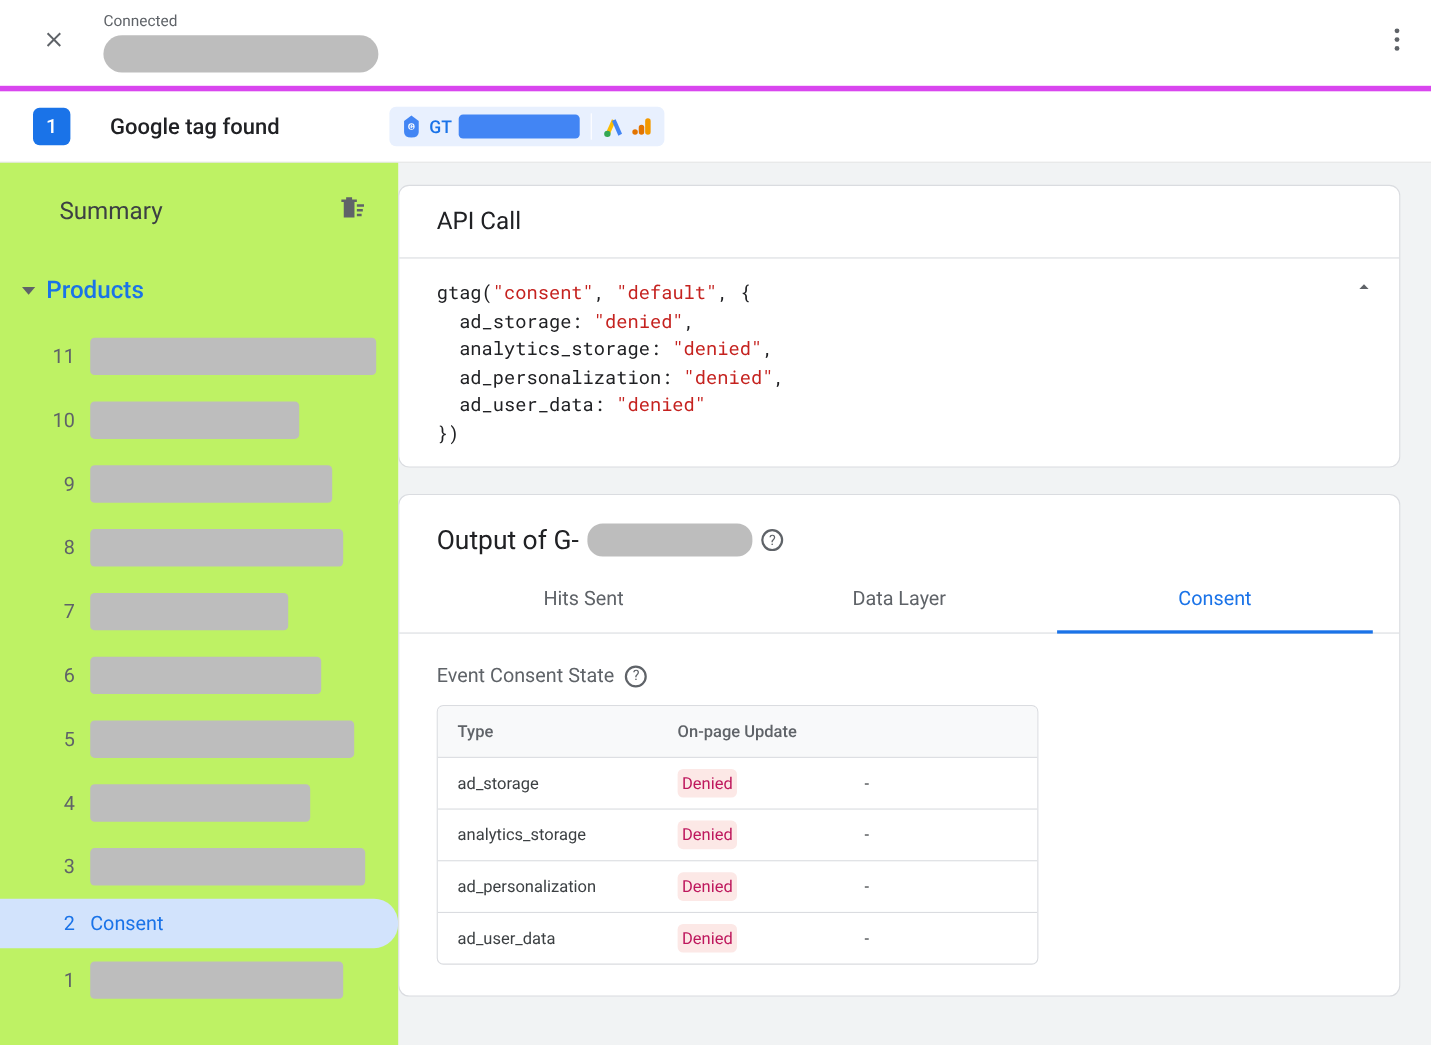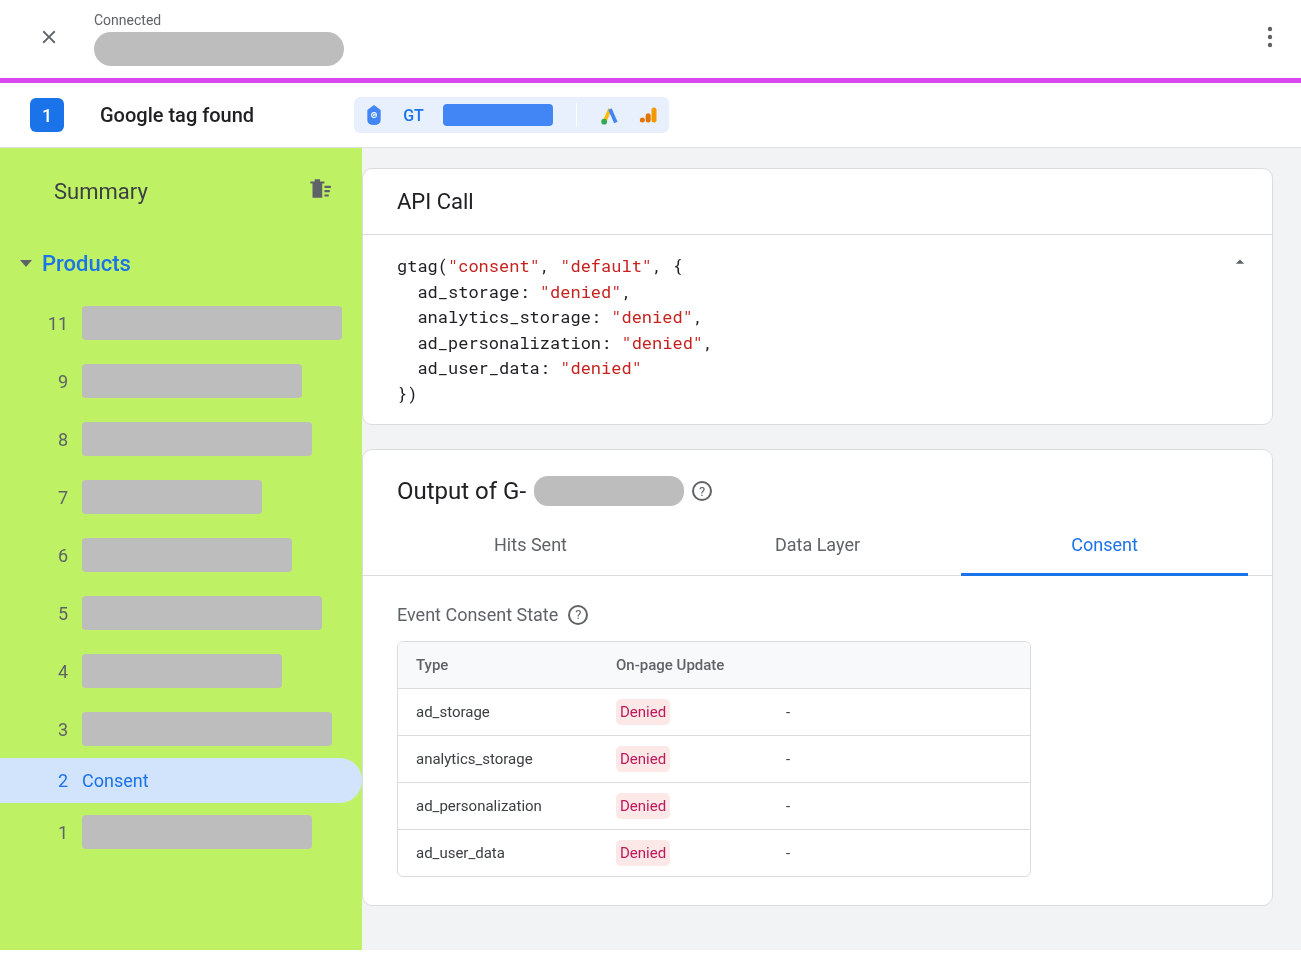--- a/index.html
+++ b/index.html
@@ -57,21 +57,21 @@
     font-size: 18px;
   }
   .subheader-title { font-weight: 500; color: #202124; font-size: 20px; }
   .tag-chip {
     display: inline-flex;
     align-items: center;
     background: #e8f0fe;
     border-radius: 6px;
     padding: 6px 10px;
     margin-left: 100px;
-    gap: 19px;
+    gap: 6px;
   }
   .gtag-icon {
     width: 20px; height: 24px;
     display: inline-block;
   }
   .gtag-icon svg { width: 100%; height: 100%; }
   .tag-label { color: #1a73e8; font-weight: 500; font-size: 16px;}
   .tag-chip .redact-blue {
     background: #4285f4; border-radius: 4px;
     width: 110px; height: 22px;
@@ -217,21 +217,21 @@
     gap: 10px;
     padding: 28px 34px 16px 34px;
     font-size: 18px;
     color: #5f6368;
   }
   .consent-table {
     margin: 0 34px 28px 34px;
     border: 1px solid #dadce0;
     border-radius: 6px;
     overflow: hidden;
-    width: 634px;
+    width: 547px;
   }
   .ct-row {
     display: flex;
   }
   .ct-row > div {
     padding: 14px 18px;
     font-size: 15px;
   }
   .ct-head {
     background: #f8f9fa;
@@ -319,20 +319,24 @@
     </div>
     <div class="side-section">
       <div class="side-section-head">
         <span class="tri-down"></span>
         <span>Products</span>
       </div>
       <div class="side-list" id="side-list">
           <div class="side-item">
             <span class="num">11</span>
             <span class="redact" style="width: 260px;"></span>
+          </div>
+          <div class="side-item">
+            <span class="num">10</span>
+            <span class="redact" style="width: 190px;"></span>
           </div>
           <div class="side-item">
             <span class="num">9</span>
             <span class="redact" style="width: 220px;"></span>
           </div>
           <div class="side-item">
             <span class="num">8</span>
             <span class="redact" style="width: 230px;"></span>
           </div>
           <div class="side-item">

